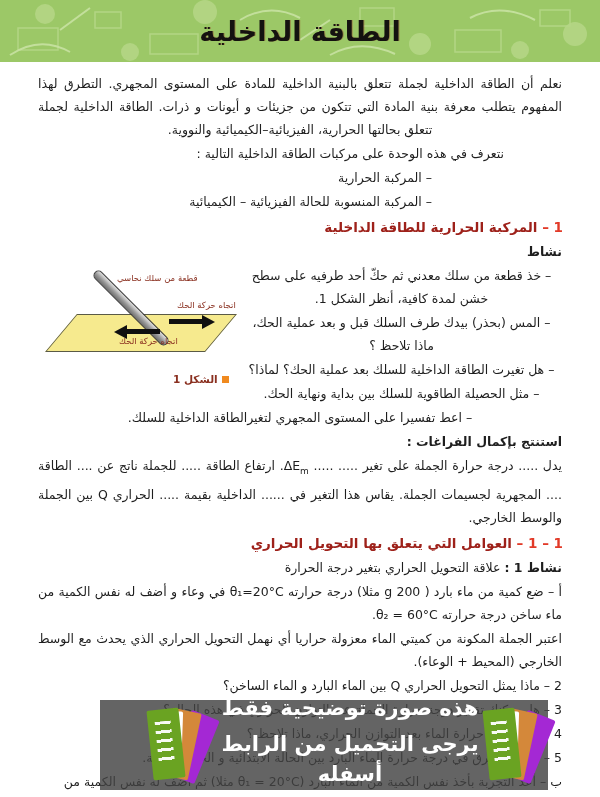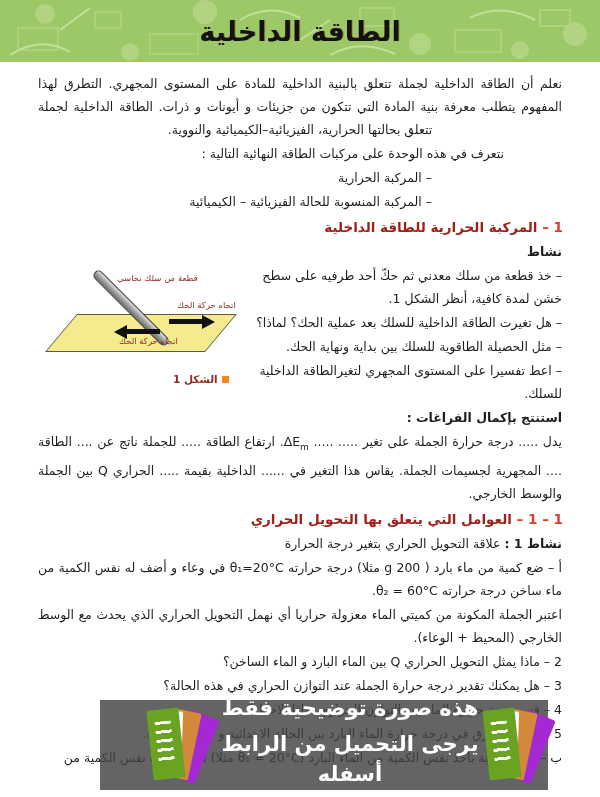--- a/index.html
+++ b/index.html
@@ -25,21 +25,21 @@
   .intro{text-align:justify;text-align-last:center;}
   .lead{padding-right:58px;}
   .bullet{padding-right:130px;}
   h2.sec{margin:3px 0 1px 0;font-size:13.5px;line-height:23px;font-weight:bold;}
   h2.sec .num{color:#e23a28;}
   h2.sec .ttl{color:#9e211a;}
   .bold{font-weight:bold;}
   .actlabel{font-weight:bold;}
   sub{font-size:9px;}
   
-  .act{overflow:visible;}
+  .act{overflow:visible;text-align:center;}
   .figure{
     float:left;width:206px;height:118px;position:relative;margin:6px 6px 2px -8px;
     direction:rtl;
   }
   .flabel{position:absolute;font-size:8.5px;line-height:10px;color:#8a3020;white-space:nowrap;z-index:5;}
   .flabel.wire{top:3px;left:88px;}
   .flabel.r{top:30px;left:148px;}
   .flabel.l{top:66px;left:90px;}
   .surface{
     position:absolute;left:32px;top:44px;width:158px;height:36px;
@@ -107,21 +107,21 @@
       <path d="M60,30 L90,8"></path>
       <path d="M300,40 L330,20"></path>
     </g>
   </svg>
   <h1>الطاقة الداخلية</h1>
 </div>
 
 <main>
 
   <p class="intro">نعلم أن الطاقة الداخلية لجملة تتعلق بالبنية الداخلية للمادة على المستوى المجهري. التطرق لهذا المفهوم يتطلب معرفة بنية المادة التي تتكون من جزيئات و أيونات و ذرات. الطاقة الداخلية لجملة تتعلق بحالتها الحرارية، الفيزيائية–الكيميائية والنووية.</p>
-  <p class="lead">نتعرف في هذه الوحدة على مركبات الطاقة النهائية التالية :</p>
+  <p class="lead">نتعرف في هذه الوحدة على مركبات الطاقة الداخلية التالية :</p>
   <p class="bullet">– المركبة الحرارية</p>
   <p class="bullet">– المركبة المنسوبة للحالة الفيزيائية – الكيميائية</p>
 
   <h2 class="sec">
     <span class="num">1 –</span>
     <span class="ttl">المركبة الحرارية للطاقة الداخلية</span>
   </h2>
   <p class="actlabel">نشاط</p>
 
   <div class="act">
@@ -135,20 +135,21 @@
         </div>
       <div class="arrow left">
           <i></i>
         </div>
       <span class="flabel l">اتجاه حركة الحك</span>
       <div class="caption">
         <span class="sq"></span><span>الشكل 1</span>
       </div>
     </div>
     <p class="step">– خذ قطعة من سلك معدني ثم حكّ أحد طرفيه على سطح خشن لمدة كافية، أنظر الشكل 1.</p>
+    <p class="step">– المس (بحذر) بيدك طرف السلك قبل و بعد عملية الحك، ماذا تلاحظ ؟</p>
     <p class="step">– هل تغيرت الطاقة الداخلية للسلك بعد عملية الحك؟ لماذا؟</p>
     <p class="step">– مثل الحصيلة الطاقوية للسلك بين بداية ونهاية الحك.</p>
     <p class="step">– اعط تفسيرا على المستوى المجهري لتغيرالطاقة الداخلية للسلك.</p>
   </div>
 
   <p class="bold">استنتج بإكمال الفراغات :</p>
   <p class="just"><span>يدل ..... درجة حرارة الجملة على تغير ..... ..... ΔE</span><sub>m</sub><span>. ارتفاع الطاقة ..... للجملة ناتج عن .... الطاقة .... المجهرية لجسيمات الجملة. يقاس هذا التغير في ...... الداخلية بقيمة ..... الحراري Q بين الجملة والوسط الخارجي.</span></p>
 
   <h2 class="sec">
     <span class="num">1 – 1 –</span>

